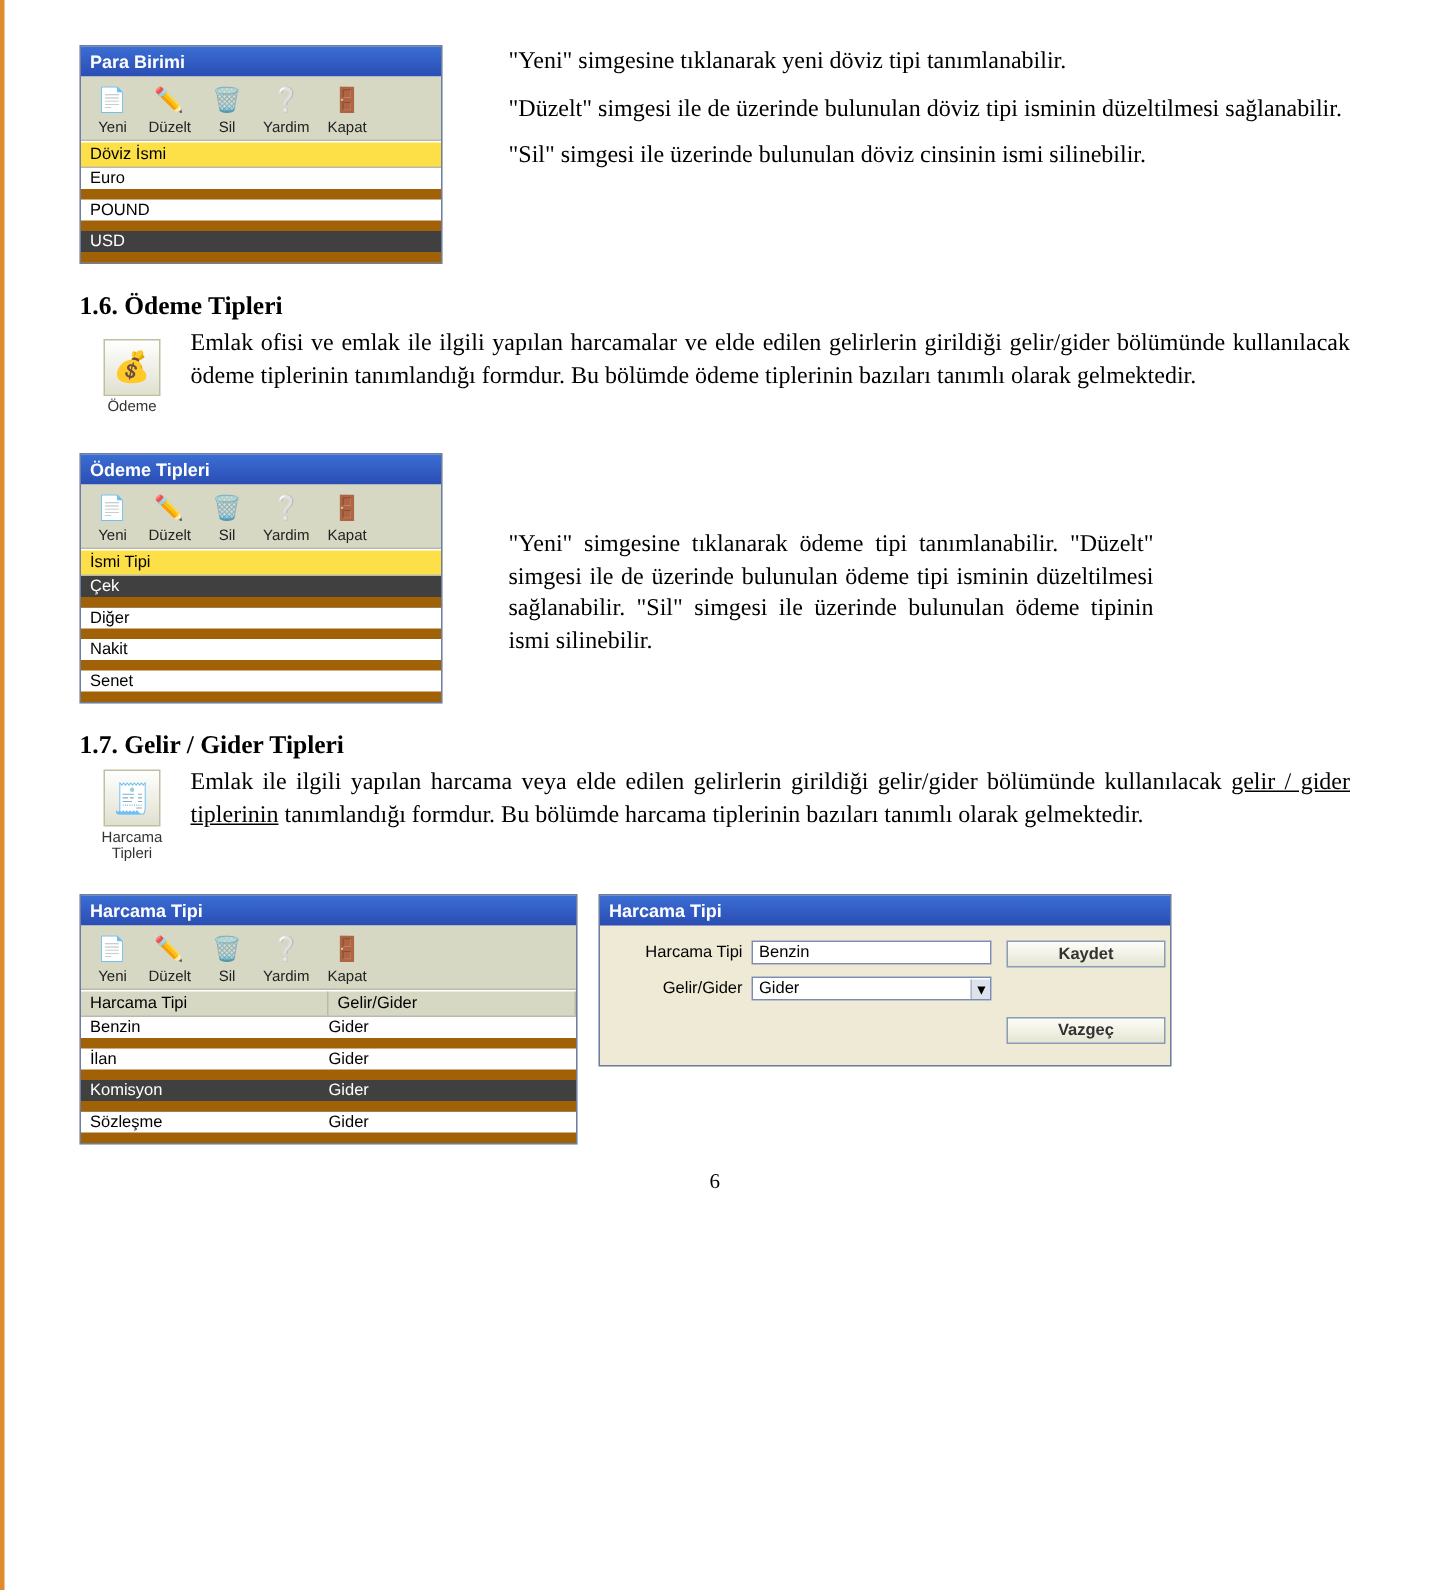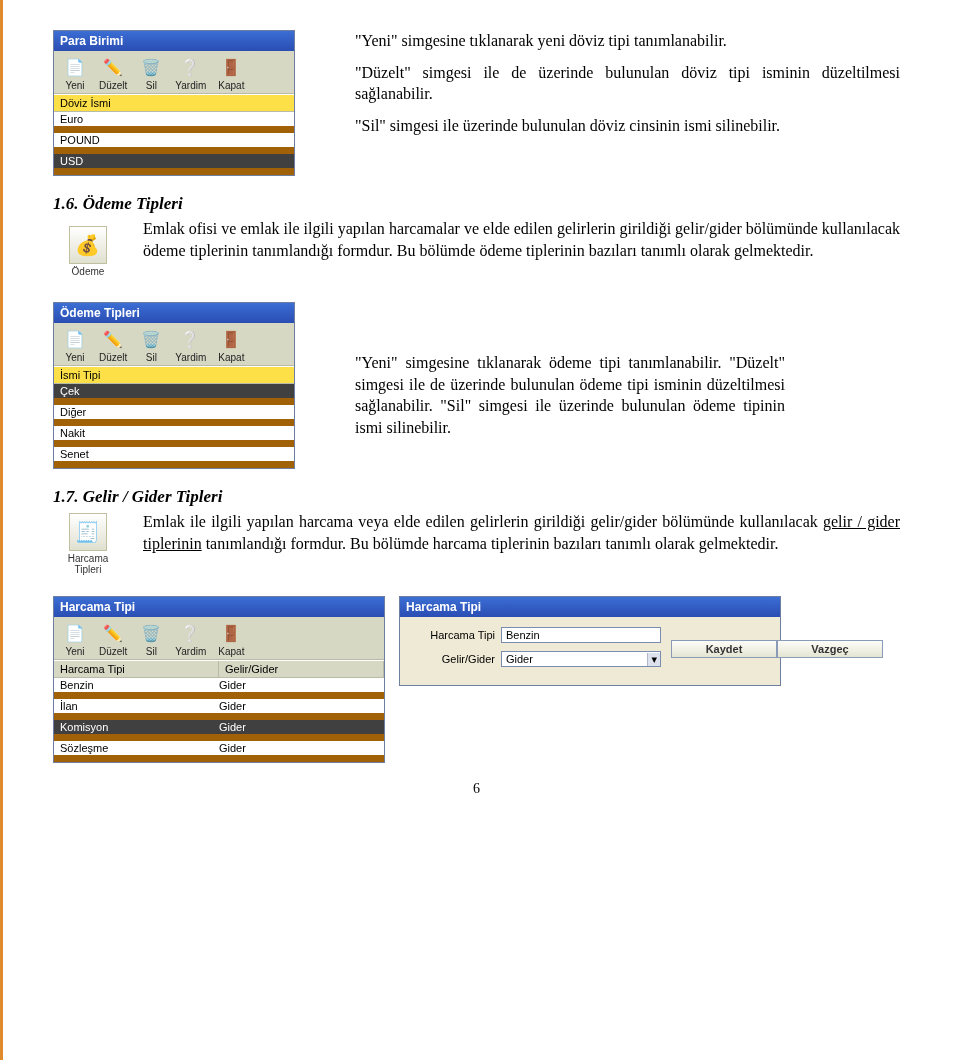--- a/index.html
+++ b/index.html
@@ -13,21 +13,21 @@
     width: 960px;
     min-height: 1060px;
     border-left: 3px solid #e08a2e;
     box-sizing: border-box;
     padding: 30px 60px 20px 50px;
     position: relative;
   }
   .section-row {
     display: flex;
     align-items: flex-start;
-    gap: 20px;
+    gap: 4px;
     margin-bottom: 18px;
   }
   
   .win {
     border: 1px solid #6d7ea0;
     background: #e2e4d4;
     font-family: Tahoma, sans-serif;
     font-size: 12px;
     color: #000;
     display: inline-block;
@@ -106,21 +106,20 @@
   .para-right {
     text-align: justify;
     line-height: 1.35;
     margin: 0 0 4px 0;
     width: 430px;
   }
   .heading {
     font-weight: bold;
     font-size: 17px;
     margin: 14px 0 4px 0;
-    font-style: italic;
   }
   .single-icon-cell {
     width: 70px;
     display: flex;
     align-items: center;
     justify-content: center;
     flex-shrink: 0;
   }
   .single-icon {
     width: 52px;
@@ -205,23 +204,24 @@
     cursor: pointer;
     font-family: Tahoma, sans-serif;
     font-weight: bold;
     color: #333;
     margin-bottom: 4px;
     width: 84px;
     text-align: center;
   }
   .btn-col {
     display: flex;
-    flex-direction: row;
+    flex-direction: column;
     align-items: center;
     padding: 10px 10px 10px 0;
+    gap: 29px;
   }
   .panel-flex {
     display: flex;
   }
   .page-num {
     text-align: center;
     font-size: 14px;
     margin-top: 14px;
   }
   .u { text-decoration: underline; }

